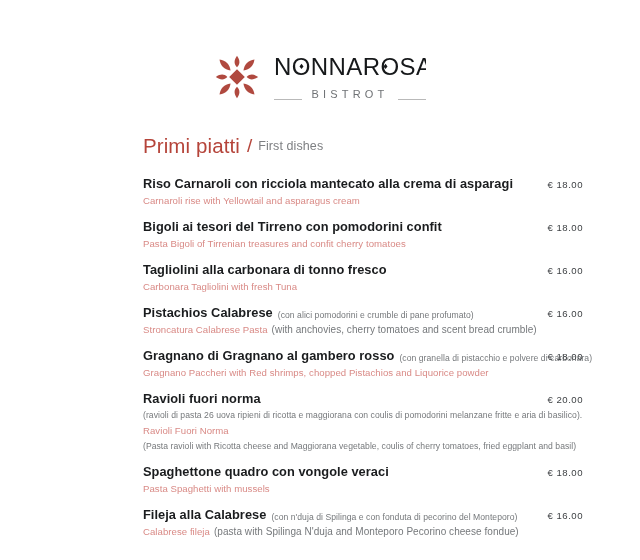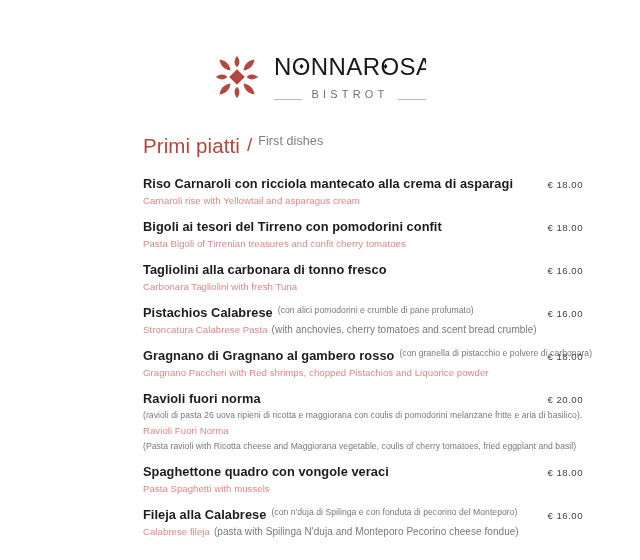--- a/index.html
+++ b/index.html
@@ -63,21 +63,21 @@
     font-size: 11px;
     letter-spacing: 4.2px;
     color: #6f7275;
     white-space: nowrap;
   }
 
   
   .section-head {
     margin: 34px 0 0 143px;
     display: flex;
-    align-items: flex-start;
+    align-items: center;
     gap: 0;
   }
   .section-title {
     font-size: 20.5px;
     color: #b5443a;
     letter-spacing: 0.1px;
     font-weight: 400;
   }
   .section-slash {
     font-size: 19px;
@@ -100,21 +100,21 @@
   .item:last-child { margin-bottom: 0; }
 
   .item-line {
     display: flex;
     align-items: baseline;
     justify-content: space-between;
     gap: 8px;
   }
   .item-title-wrap {
     display: flex;
-    align-items: flex-start;
+    align-items: flex-end;
     flex: 0 1 auto;
     min-width: 0;
   }
   .item-name {
     font-size: 12.8px;
     color: #1a1c1e;
     font-weight: bold;
     letter-spacing: 0.05px;
     white-space: nowrap;
   }

